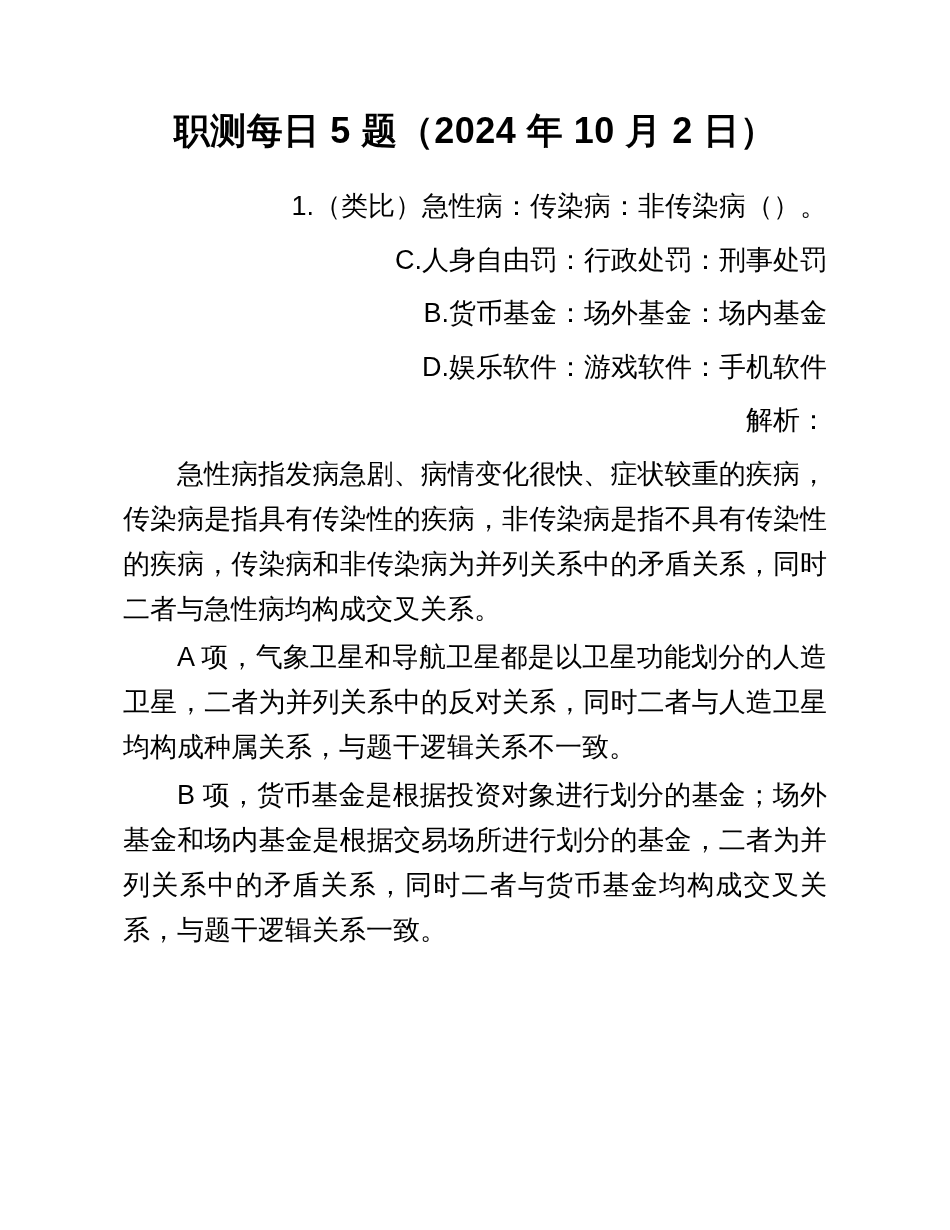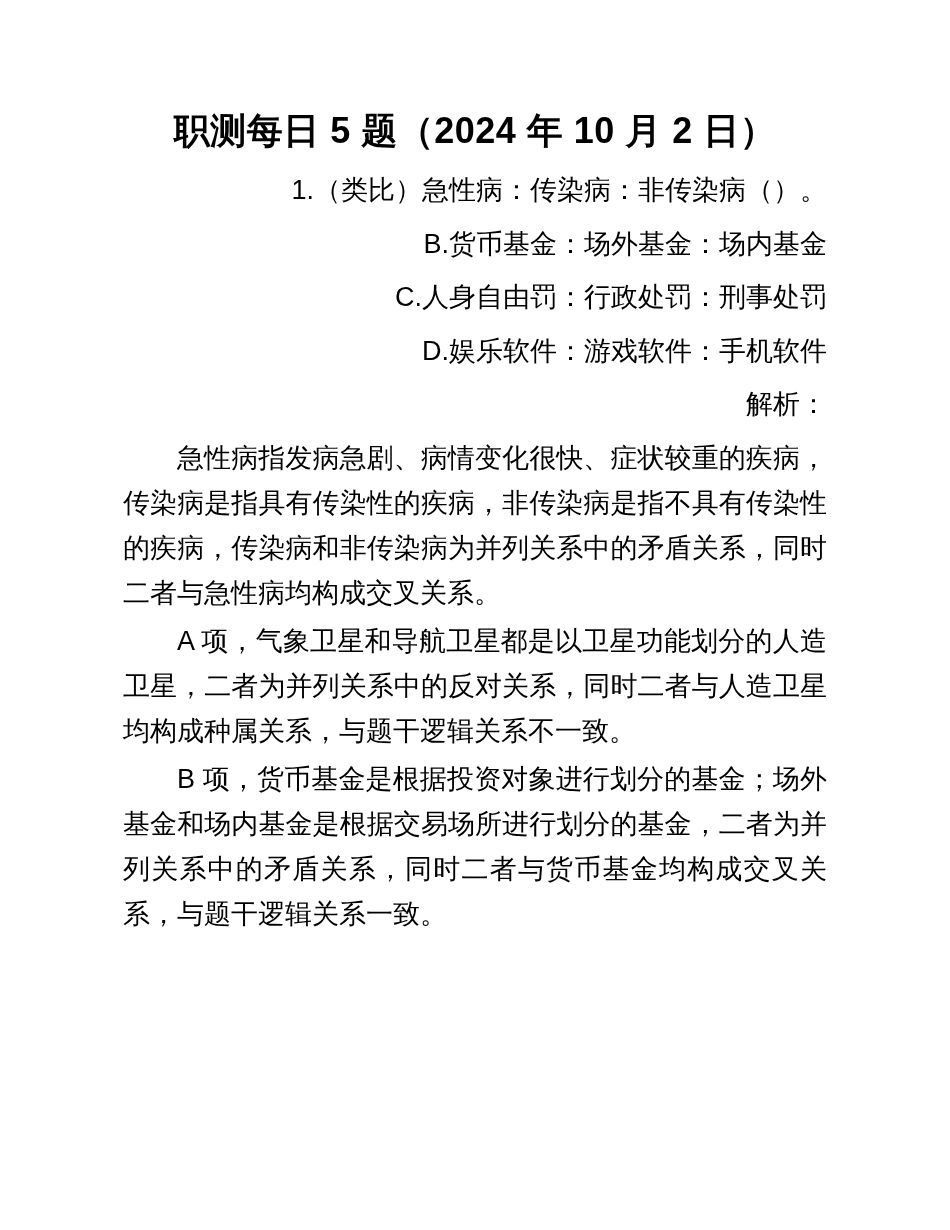--- a/index.html
+++ b/index.html
@@ -16,21 +16,21 @@
     color: #000000;
     font-family: "Liberation Sans", "DejaVu Sans", sans-serif;
     padding: 106px 123px 0 123px;
     overflow: hidden;
   }
   .doc-title {
     font-size: 36px;
     line-height: 50px;
     font-weight: 700;
     text-align: center;
-    margin: 0 0 12px 0;
+    margin: 0 0 28px 0;
     letter-spacing: 0.5px;
   }
   .para {
     font-size: 27px;
     line-height: 45px;
     margin: 0 0 8.5px 0;
     text-indent: 2em;
     text-align: right;
     word-break: break-all;
   }
@@ -45,23 +45,23 @@
 </head>
 <body>
 
 <div class="page">
 
   <h1 class="doc-title">职测每日 5 题（2024 年 10 月 2 日）</h1>
 
   <p class="para">1.（类比）急性病：传染病：非传染病（）。</p>
 
 
+  <p class="para">C.人身自由罚：行政处罚：刑事处罚</p>
+
   <p class="para">B.货币基金：场外基金：场内基金</p>
-
-  <p class="para">C.人身自由罚：行政处罚：刑事处罚</p>
 
   <p class="para">D.娱乐软件：游戏软件：手机软件</p>
 
 
   <p class="para">解析：</p>
 
   <p class="para analysis">急性病指发病急剧、病情变化很快、症状较重的疾病，传染病是指具有传染性的疾病，非传染病是指不具有传染性的疾病，传染病和非传染病为并列关系中的矛盾关系，同时二者与急性病均构成交叉关系。</p>
 
   <p class="para analysis">A 项，气象卫星和导航卫星都是以卫星功能划分的人造卫星，二者为并列关系中的反对关系，同时二者与人造卫星均构成种属关系，与题干逻辑关系不一致。</p>
 

